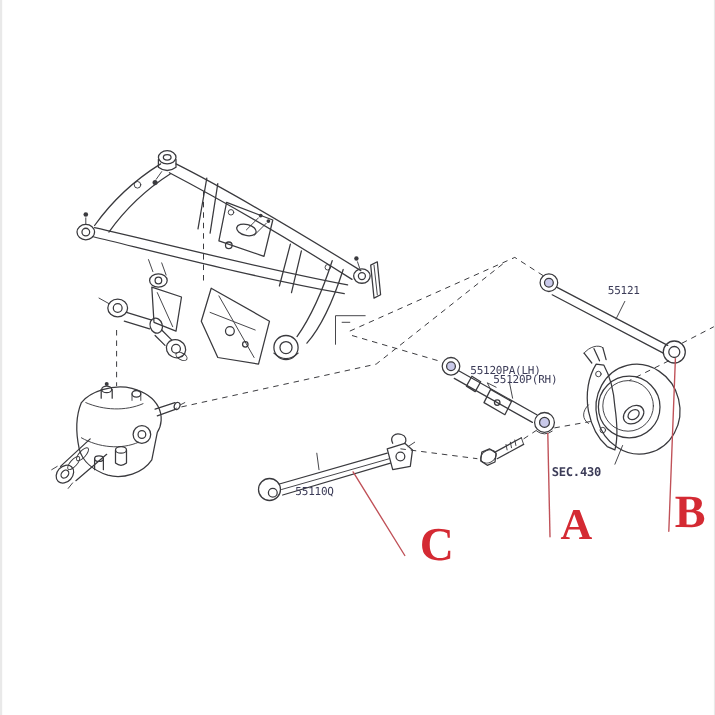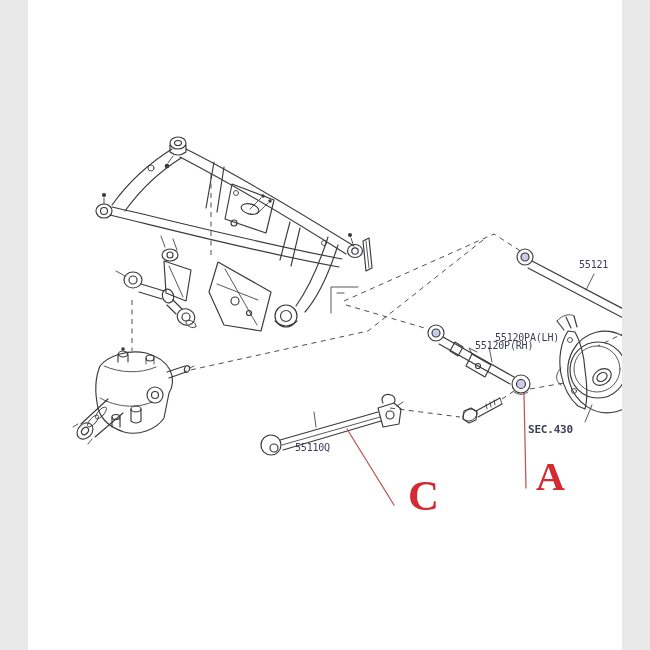--- a/index.html
+++ b/index.html
@@ -6,21 +6,21 @@
     --bg:#ffffff;
     --line:#3a3a3e;
     --label:#3c3c58;
     --marker:#d42a33;
     --marker-line:#c05158;
     --bushing:#8a8ad0;
   }
   html,body{margin:0;padding:0;}
   body{background:#e9e9e9;font-family:"Liberation Sans",sans-serif;}
   .stage{
-    position:relative;width:594px;height:650px;background:var(--bg);
+    position:relative;width:647px;height:650px;background:var(--bg);
     overflow:hidden;margin:0 auto;
   }
   svg{position:absolute;left:0;top:0;}
   .ln{fill:none;stroke:var(--line);stroke-width:1.15;stroke-linecap:round;stroke-linejoin:round;}
   .lnt{fill:none;stroke:var(--line);stroke-width:0.85;stroke-linecap:round;stroke-linejoin:round;}
   .dk{fill:var(--line);stroke:none;}
   .dash{fill:none;stroke:var(--line);stroke-width:0.9;stroke-dasharray:5 4.5;stroke-linecap:butt;}
   .bushing-fill{fill:var(--bushing);fill-opacity:0.45;}
   .red-ln{fill:none;stroke:var(--marker-line);stroke-width:1.25;stroke-linecap:round;}
   .part-label{
@@ -222,21 +222,21 @@
       <path class="red-ln" d="M319,429 L366,505"></path>
       <path class="red-ln" d="M496,394 L498,488"></path>
       <path class="red-ln" d="M612,326 L606,483"></path>
     </g>
   </svg>
 
   <span class="part-label" style="left:551px;top:259px;">55121</span>
 
   <span class="part-label" style="left:447px;top:320px;margin-top:20px;">55120P(RH)</span>
 
-  <span class="part-label" style="left:467px;top:332px;text-align:center;">55120PA(LH)</span>
+  <span class="part-label" style="left:426px;top:332px;text-align:center;">55120PA(LH)</span>
 
   <span class="part-label" style="left:267px;top:399px;margin-top:43px;">55110Q</span>
 
   <span class="part-label" style="left:500px;top:424px;font-size:11px;font-weight:bold;">SEC.430</span>
 
   <span class="marker" style="left:508px;top:457px;font-size:40px;">A</span>
 
   <span class="marker" style="left:612px;top:445px;font-size:42px;">B</span>
 
   <span class="marker" style="left:380px;top:474px;font-size:43px;">C</span>

